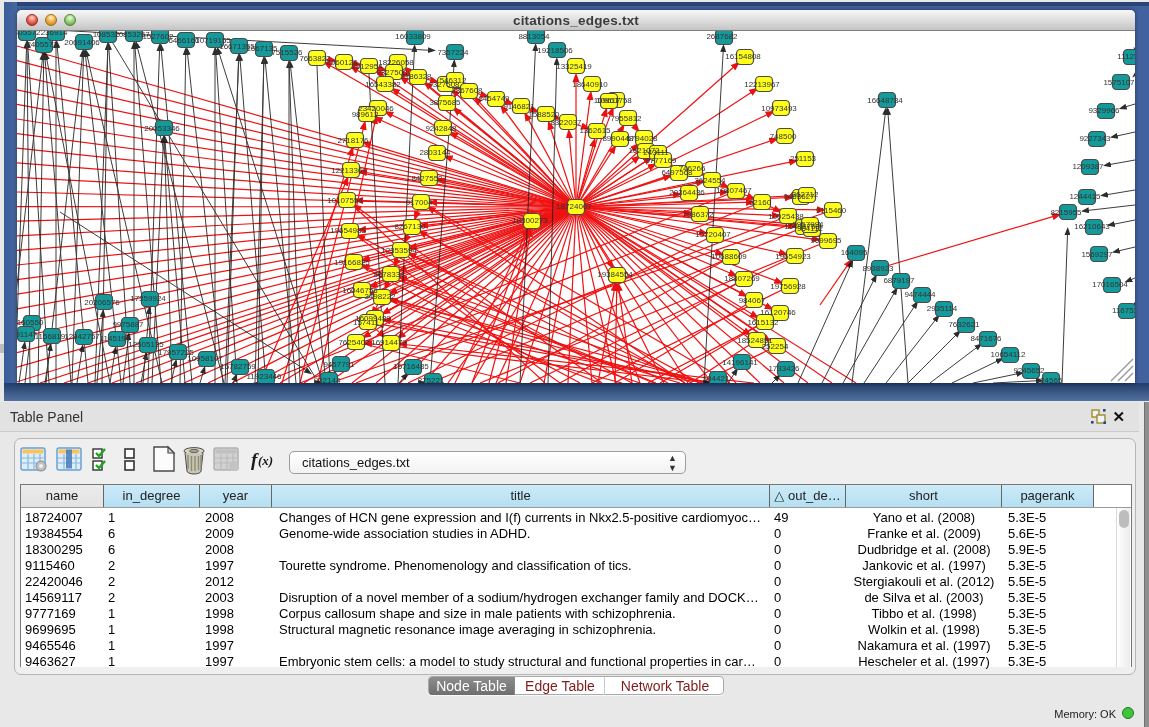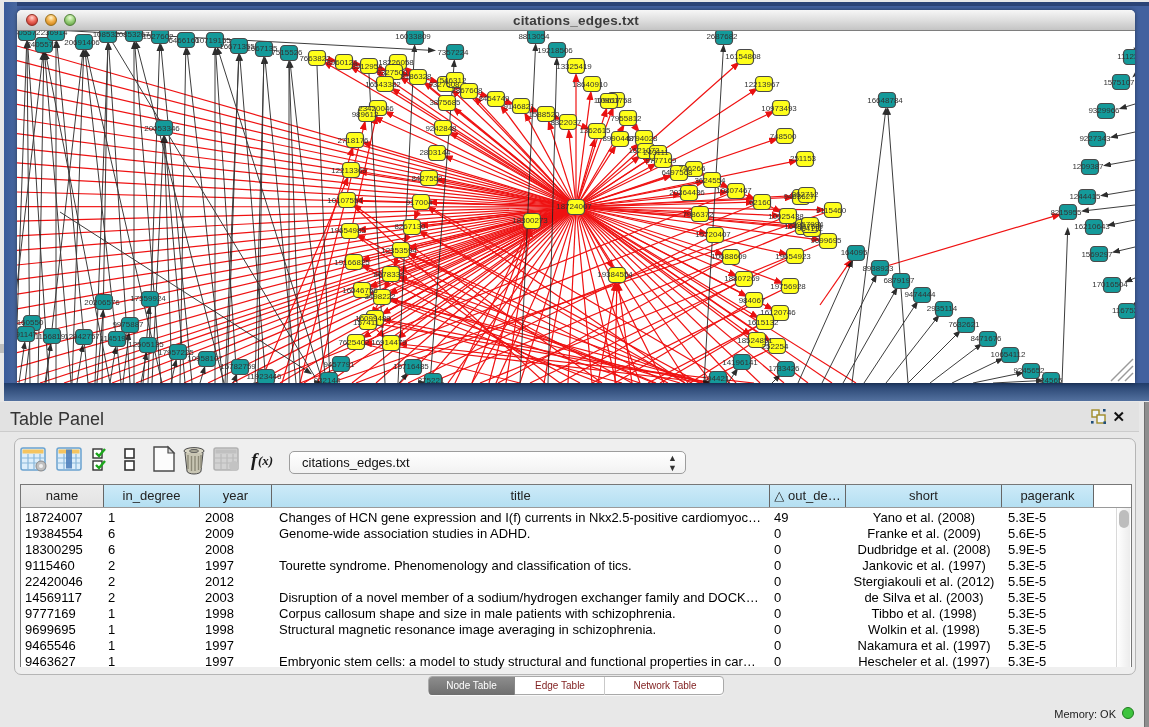--- a/index.html
+++ b/index.html
@@ -27,21 +27,21 @@
 #l2 { left:28px; background:radial-gradient(circle at 50% 28%, #ffeec0 5%, #f2b14c 45%, #d3881f 80%, #a06711); border:1px solid #99701c;}
 #l3 { left:47px; background:radial-gradient(circle at 50% 28%, #e4f8cf 5%, #9ed47f 45%, #6fac50 80%, #477a30); border:1px solid #52803a;}
 #canvas { position:absolute; left:17px; top:31px; width:1118px; height:352px;
   background:#ffffff; overflow:hidden; }
 
 #edgemark { position:absolute; left:0px; top:344px; width:4px; height:9px; background:#bdbdbd; }
 
 #tp { position:absolute; left:0; top:401px; width:1149px; height:326px; background:#e8e8e8; }
 #tp-title { position:absolute; left:0; top:1px; width:1139px; height:30px;
   background:#e2e2e2; border-bottom:1px solid #cccccc; }
-#tp-title .lab { position:absolute; left:10px; top:7px; font-size:18px; color:#333; }
+#tp-title .lab { position:absolute; left:10px; top:7px; font-size:14px; color:#333; }
 #float-ic { position:absolute; right:33px; top:7px; width:15px; height:15px; }
 #close-x { position:absolute; right:14px; top:6px; font-size:15px; font-weight:bold; color:#111; }
 #panel { position:absolute; left:14px; top:37px; width:1122px; height:237px;
   background:#efefef; border:1px solid #b5b5b5; border-radius:7px; }
 #toolbar { position:absolute; left:0; top:0; width:100%; height:44px; }
 #combo { position:absolute; left:274px; top:12px; width:397px; height:23px;
   background:linear-gradient(#ffffff,#f2f2f2); border:1px solid #9d9d9d; border-radius:5px;
   font-size:13px; color:#111; line-height:21px; padding-left:12px; }
 #combo .ud { position:absolute; right:8px; top:1px; font-size:9px; color:#333; line-height:10px; }
 #tablewrap { position:absolute; left:5px; top:45px; width:1112px; height:183px;
@@ -51,21 +51,21 @@
 .th.gray { background:linear-gradient(#ececec,#e3e3e3); }
 .hdrline { position:absolute; left:0; top:22px; width:100%; height:1px; background:#9a9a9a; }
 .tr { position:absolute; left:0; width:100%; height:16px; font-size:13px; color:#000; }
 .c { position:absolute; top:0; height:16px; line-height:16px; white-space:nowrap; overflow:hidden; }
 #vsb { position:absolute; right:1px; top:23px; width:14px; height:159px;
   background:linear-gradient(90deg,#ffffff,#ececec); border-left:1px solid #d9d9d9; }
 #vsb .thumb { position:absolute; left:2px; top:2px; width:10px; height:18px;
   background:#bdbdbd; border-radius:5px; }
 
 #tabs { position:absolute; left:428px; top:275px; width:296px; height:19px;
-  border:1px solid #a9a9a9; border-radius:4px; background:#fff; font-size:10px;
+  border:1px solid #a9a9a9; border-radius:4px; background:#fff; font-size:14px;
   box-shadow:0 1px 0 rgba(255,255,255,.7); }
 .tab { position:absolute; top:0; height:18px; line-height:18px; text-align:center; color:#7f1d1d; }
 #tab1 { left:0; width:86px; background:linear-gradient(#8d8d8d,#6e6e6e); color:#fff;
   border-radius:3px 0 0 3px; border-right:1px solid #888; }
 #tab2 { left:87px; width:89px; border-right:1px solid #c9c9c9; }
 #tab3 { left:177px; width:118px; }
 #mem { position:absolute; right:33px; top:307px; font-size:11px; color:#222; }
 #memdot { position:absolute; right:15px; top:306px; width:12px; height:12px; border-radius:50%;
   background:#3ec43e; border:1px solid #1f7a1f; }
 #rstrip { position:absolute; right:0; top:402px; width:5px; height:325px; background:#8e8e8e;

